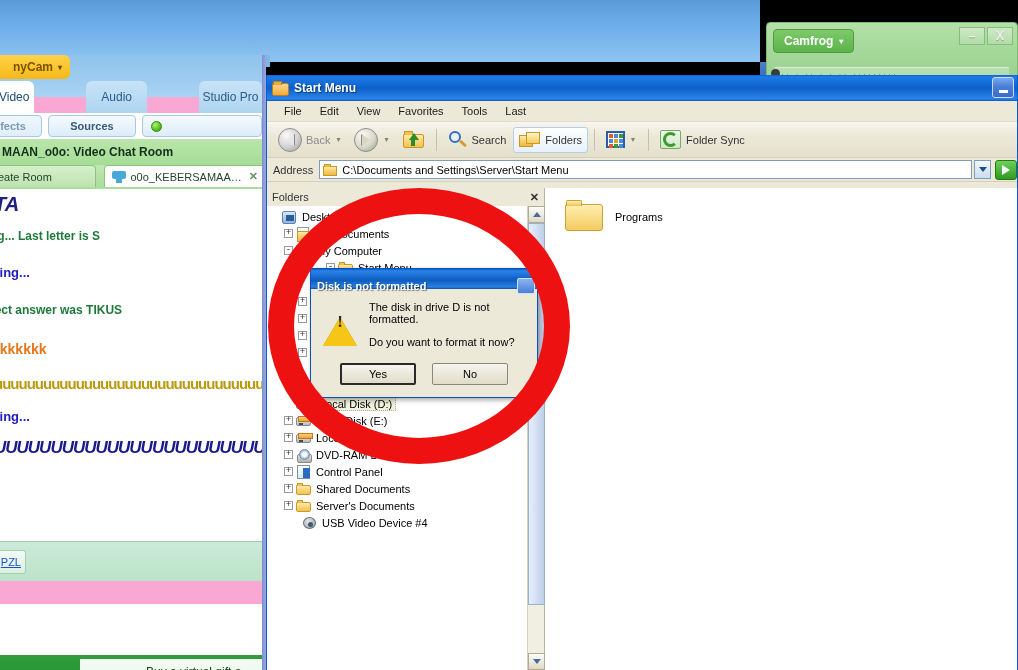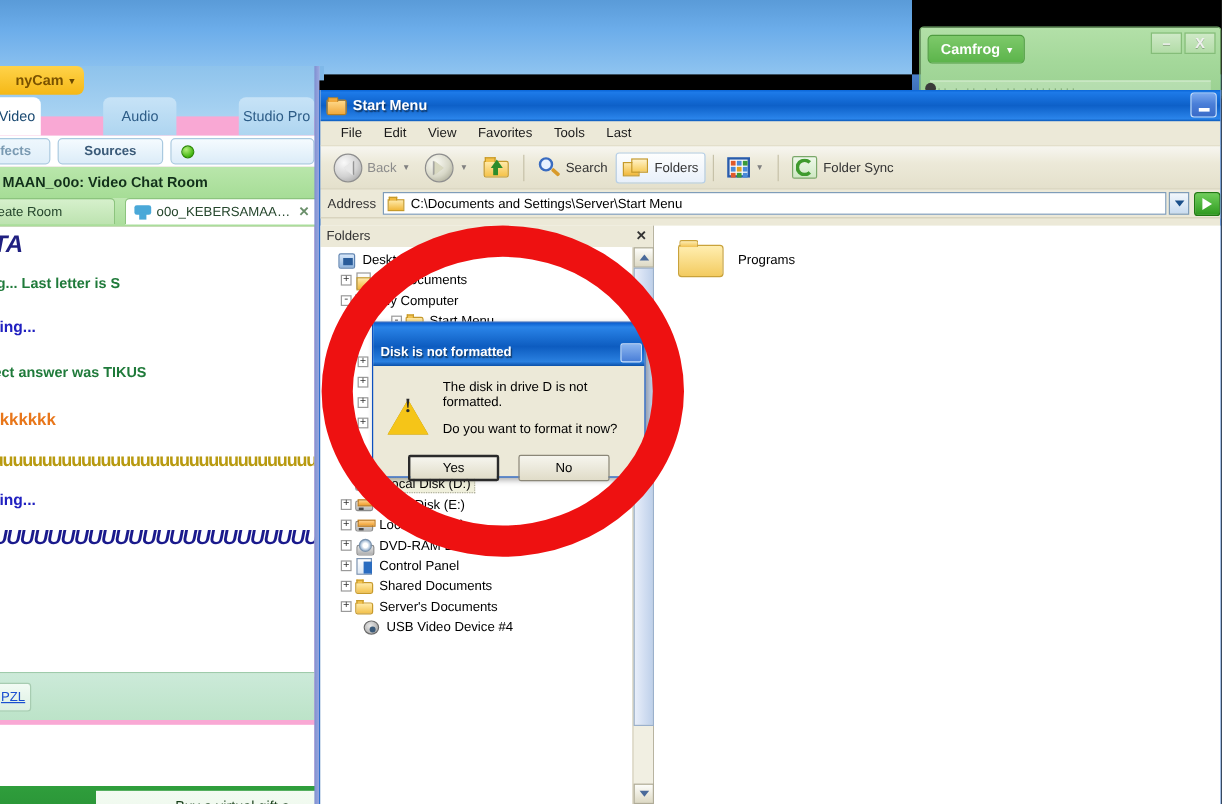--- a/index.html
+++ b/index.html
@@ -137,21 +137,21 @@
   }
   .chat-line { white-space:nowrap; overflow:hidden; font-family:"Liberation Sans", sans-serif; }
   .cl-logo { font-size:20px; font-weight:bold; font-style:italic; color:#202080; margin-left:-6px; line-height:26px; }
   .cl-green { color:#1f7a3a; font-weight:bold; font-size:12px; line-height:38px; margin-left:-10px;}
   .cl-blue { color:#2020c0; font-weight:bold; font-size:13px; line-height:36px; margin-left:-12px;}
   .cl-orange { color:#e8761a; font-weight:bold; font-size:14px; line-height:40px; margin-left:-8px;}
   .cl-gold { color:#b89a10; font-weight:bold; font-size:15px; line-height:30px; margin-left:-6px; letter-spacing:-1px;}
   .cl-navy { color:#1a1a8c; font-weight:bold; font-style:italic; font-size:17px; line-height:26px; margin-left:-6px; letter-spacing:-1px;}
 
   .chat-bottom-bar {
-    position:absolute; left:0; top:505px; width:262px; height:40px;
+    position:absolute; left:0; top:486px; width:262px; height:40px;
     background: linear-gradient(180deg,#ccead9 0%, #bce3c8 100%);
     border-top:1px solid #9ecbab;
   }
   .pzl-btn {
     position:absolute; left:-14px; top:8px; width:40px; height:24px;
     background: linear-gradient(180deg,#f2fbf4 0%, #dcf0e2 100%);
     border:1px solid #a7ccb1; border-radius:3px;
     display:flex; align-items:center; justify-content:flex-end; padding-right:4px;
   }
   .pzl-btn span { color:#1a4fd0; text-decoration:underline; font-size:11px; }
@@ -346,21 +346,21 @@
   .file-label { font-size:11px; color:#000; }
 
   
   .dlg {
     position:absolute; left:310px; top:268px; width:228px; height:130px;
     background:#ece9d8; border:1px solid #0a4fc0;
     box-shadow:2px 2px 5px rgba(0,0,0,.35);
     z-index:40;
   }
   .dlg-title {
-    height:36px;
+    height:20px;
     background: linear-gradient(180deg,#0b5fd0 0%, #2a84e8 10%, #0d5cc0 55%, #2a80e0 90%, #0a4fa8 100%);
     display:flex; align-items:center; justify-content:space-between; padding:14px 2px 0 6px;
   }
   .dlg-title-text { color:#fff; font-weight:bold; font-size:11px; text-shadow:1px 1px 1px rgba(0,0,0,.5); }
   .dlg-close {
     width:18px; height:16px; border-radius:2px;
     background: linear-gradient(180deg,#8ab4ef,#4a7fd8);
     border:1px solid #cfe0fa;
   }
   .dlg-body { padding:12px 10px 0 12px; display:flex; gap:12px; }

